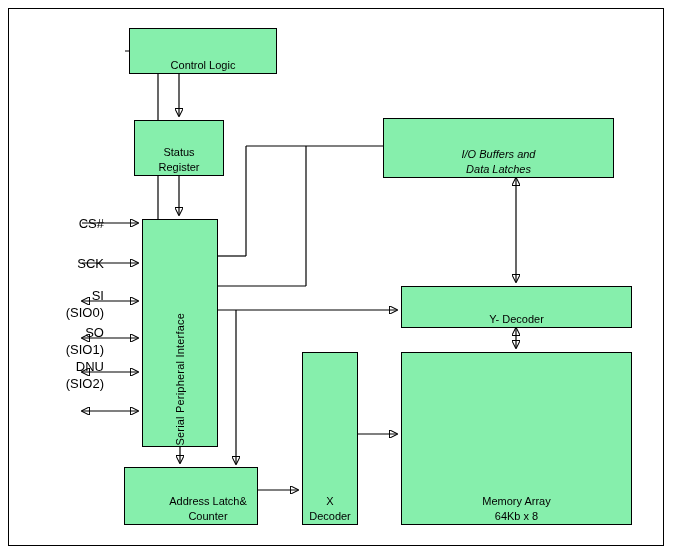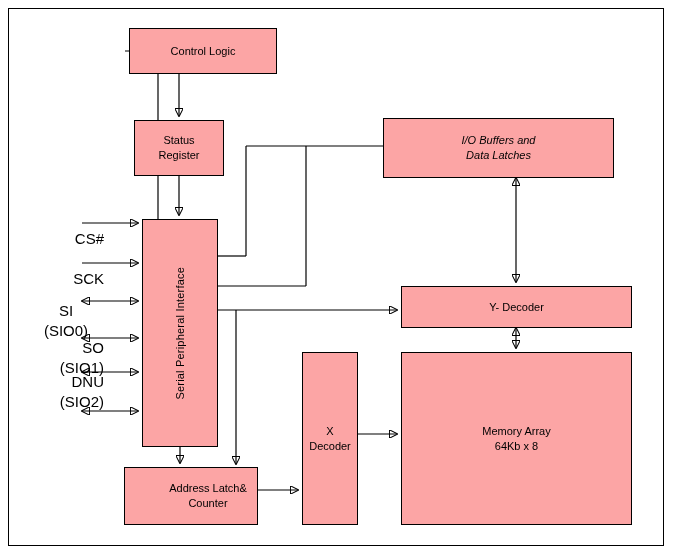--- a/index.html
+++ b/index.html
@@ -21,44 +21,43 @@
     top: 8px;
     width: 656px;
     height: 538px;
     border: 1px solid #000000;
     box-sizing: border-box;
   }
   .box {
     position: absolute;
     border: 1px solid #000000;
     box-sizing: border-box;
-    background: #fca5a5;
+    background: #86efac;
     display: flex;
-    align-items: center;
+    align-items: flex-end;
     justify-content: center;
     text-align: center;
     font-size: 11px;
     color: #000000;
     line-height: 1.35;
     white-space: pre-line;
   }
   .vtext {
     writing-mode: vertical-rl;
     transform: rotate(180deg);
     font-size: 11px;
     letter-spacing: 0.2px;
   }
   .pinlabel {
     position: absolute;
-    font-size: 15px;
+    font-size: 13px;
     color: #000000;
     text-align: right;
     line-height: 1.3;
     white-space: pre-line;
-    margin-top: 13px;
   }
   svg.wires {
     position: absolute;
     left: 0;
     top: 0;
     width: 674px;
     height: 556px;
     overflow: visible;
   }
   svg.wires line, svg.wires path {
@@ -150,20 +149,20 @@
     <span>Y- Decoder</span>
   </div>
 
   <div class="box" style="left:401px; top:352px; width:231px; height:173px;">
     <span>Memory Array
 64Kb x 8</span>
   </div>
 
   <div class="pinlabel" style="left:36px; top:216px; width:68px;">CS#</div>
   <div class="pinlabel" style="left:36px; top:256px; width:68px;">SCK</div>
-  <div class="pinlabel" style="left:28px; top:288px; width:76px;text-align:center;">SI
+  <div class="pinlabel" style="left:28px; top:288px; width:76px;">SI
 (SIO0)</div>
   <div class="pinlabel" style="left:28px; top:325px; width:76px;">SO
 (SIO1)</div>
   <div class="pinlabel" style="left:28px; top:359px; width:76px;">DNU
 (SIO2)</div>
 
 </div>
 
 </body></html>

